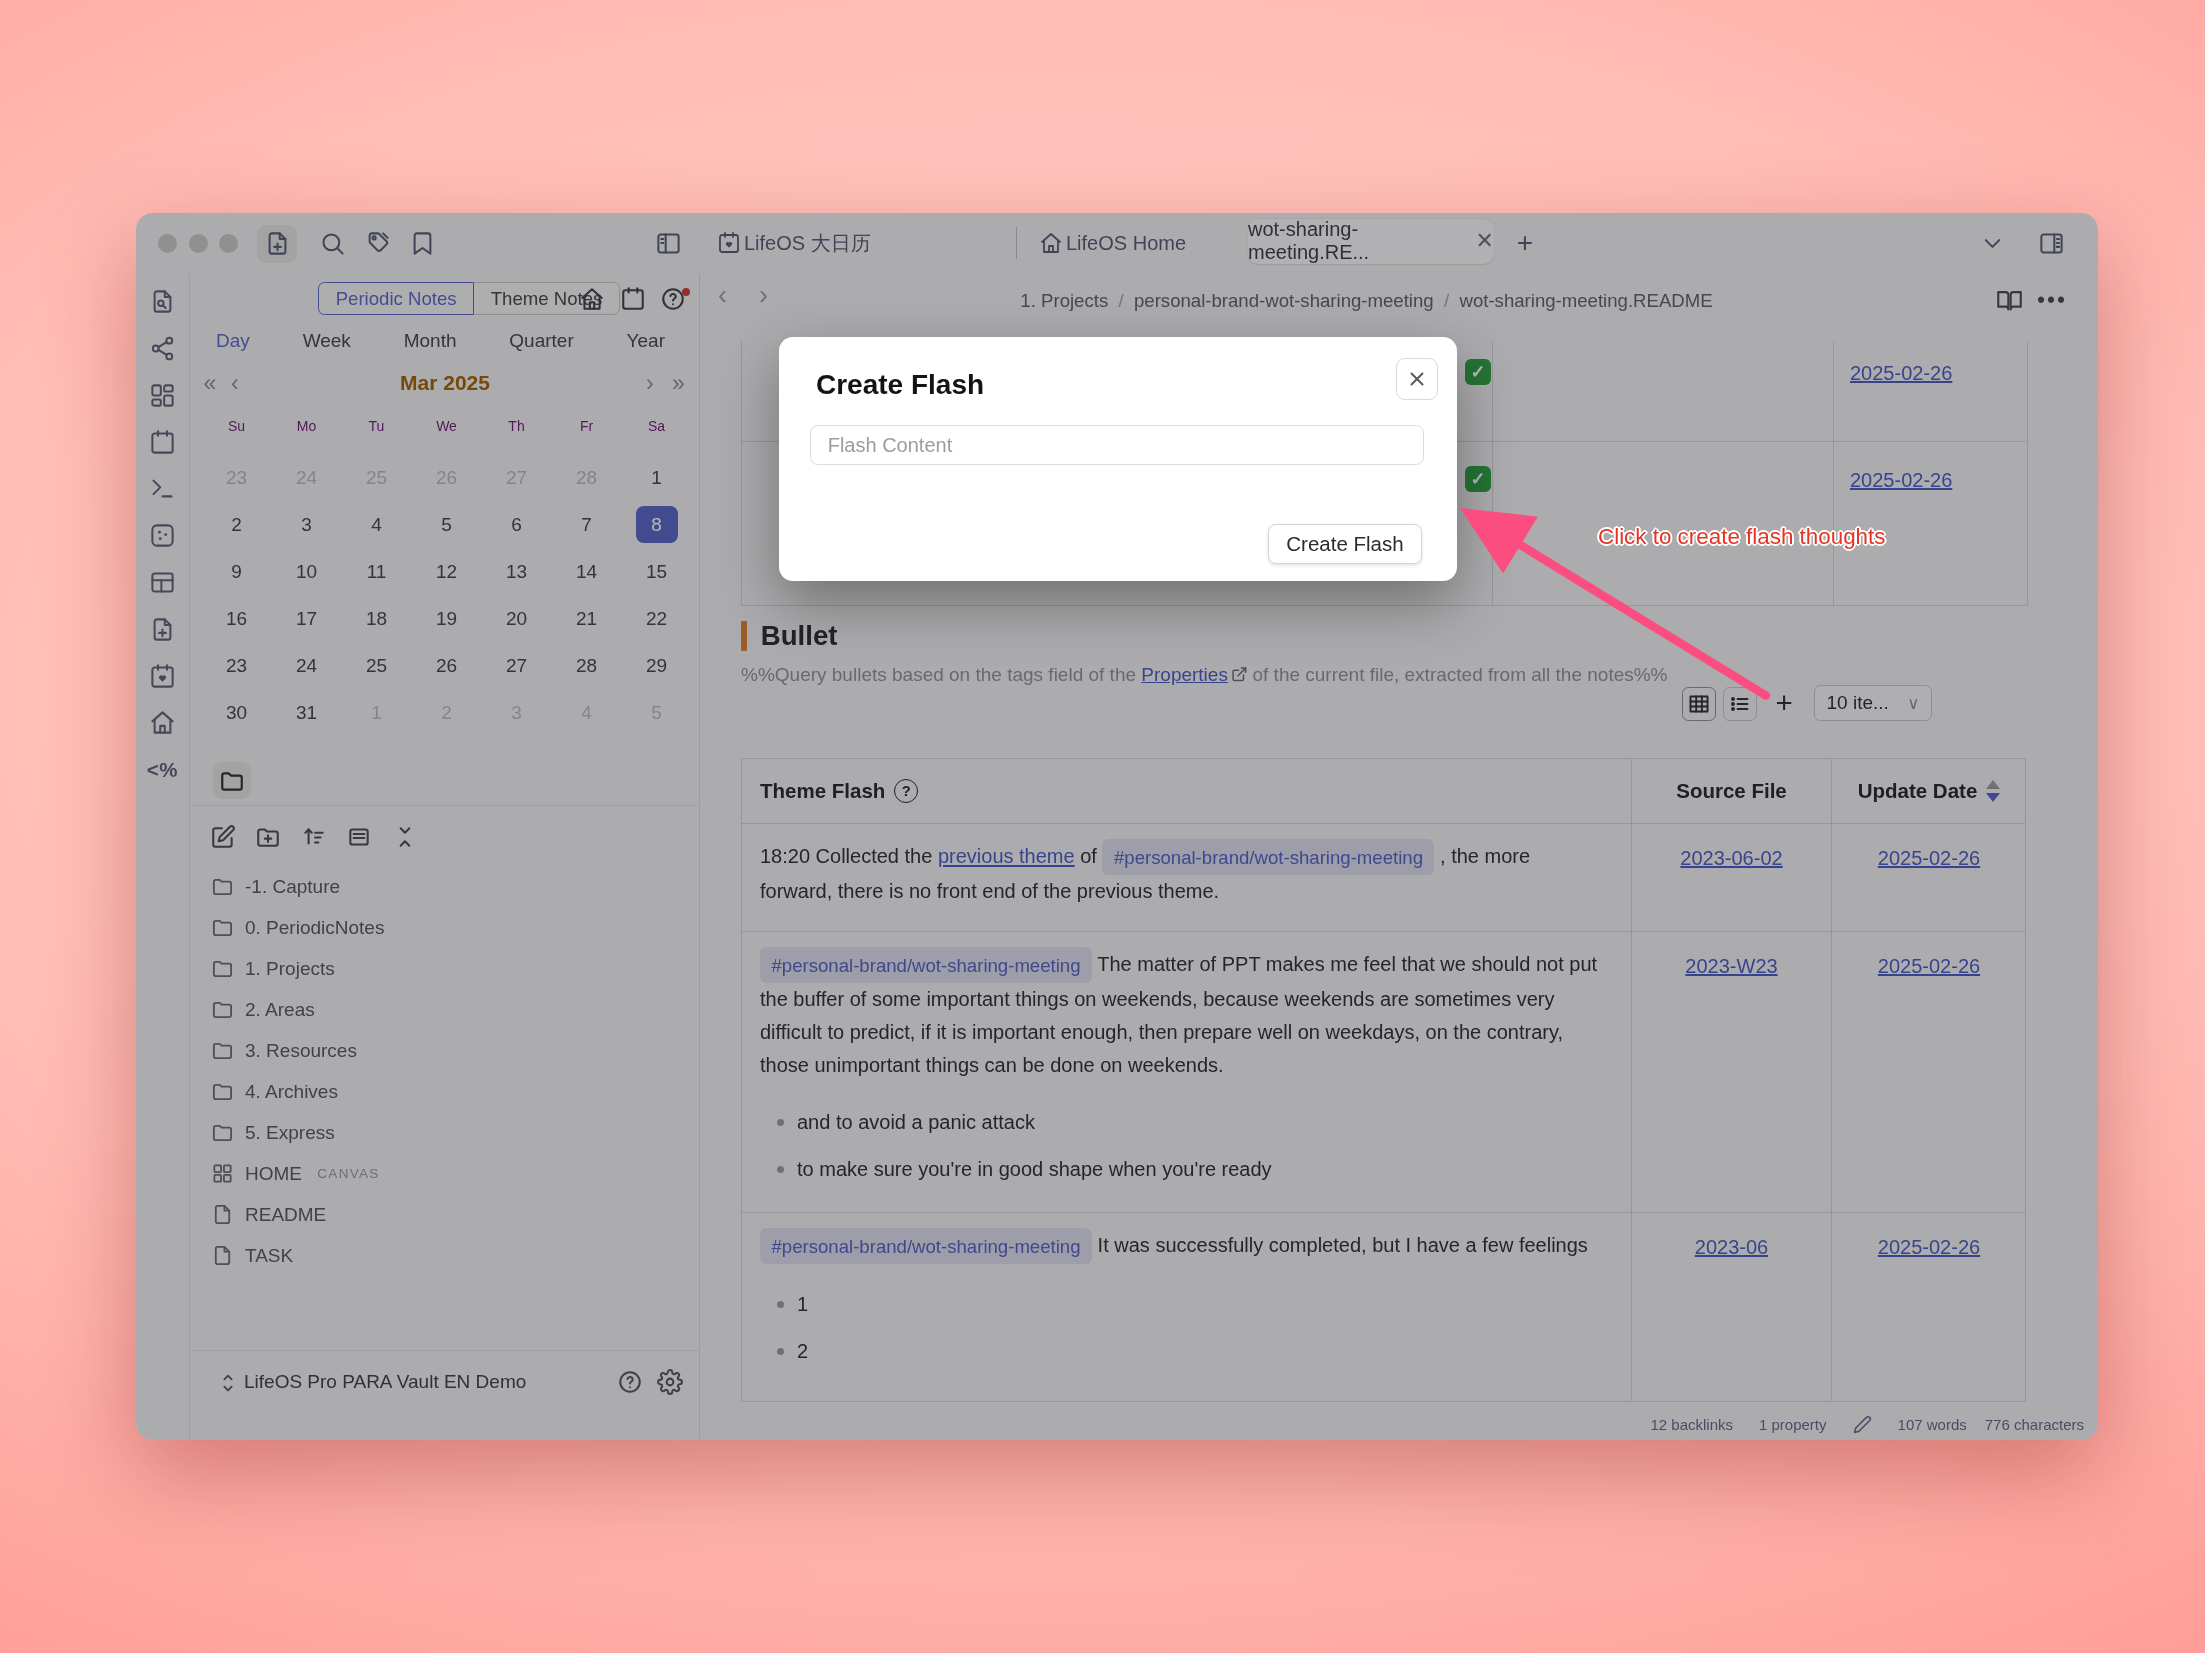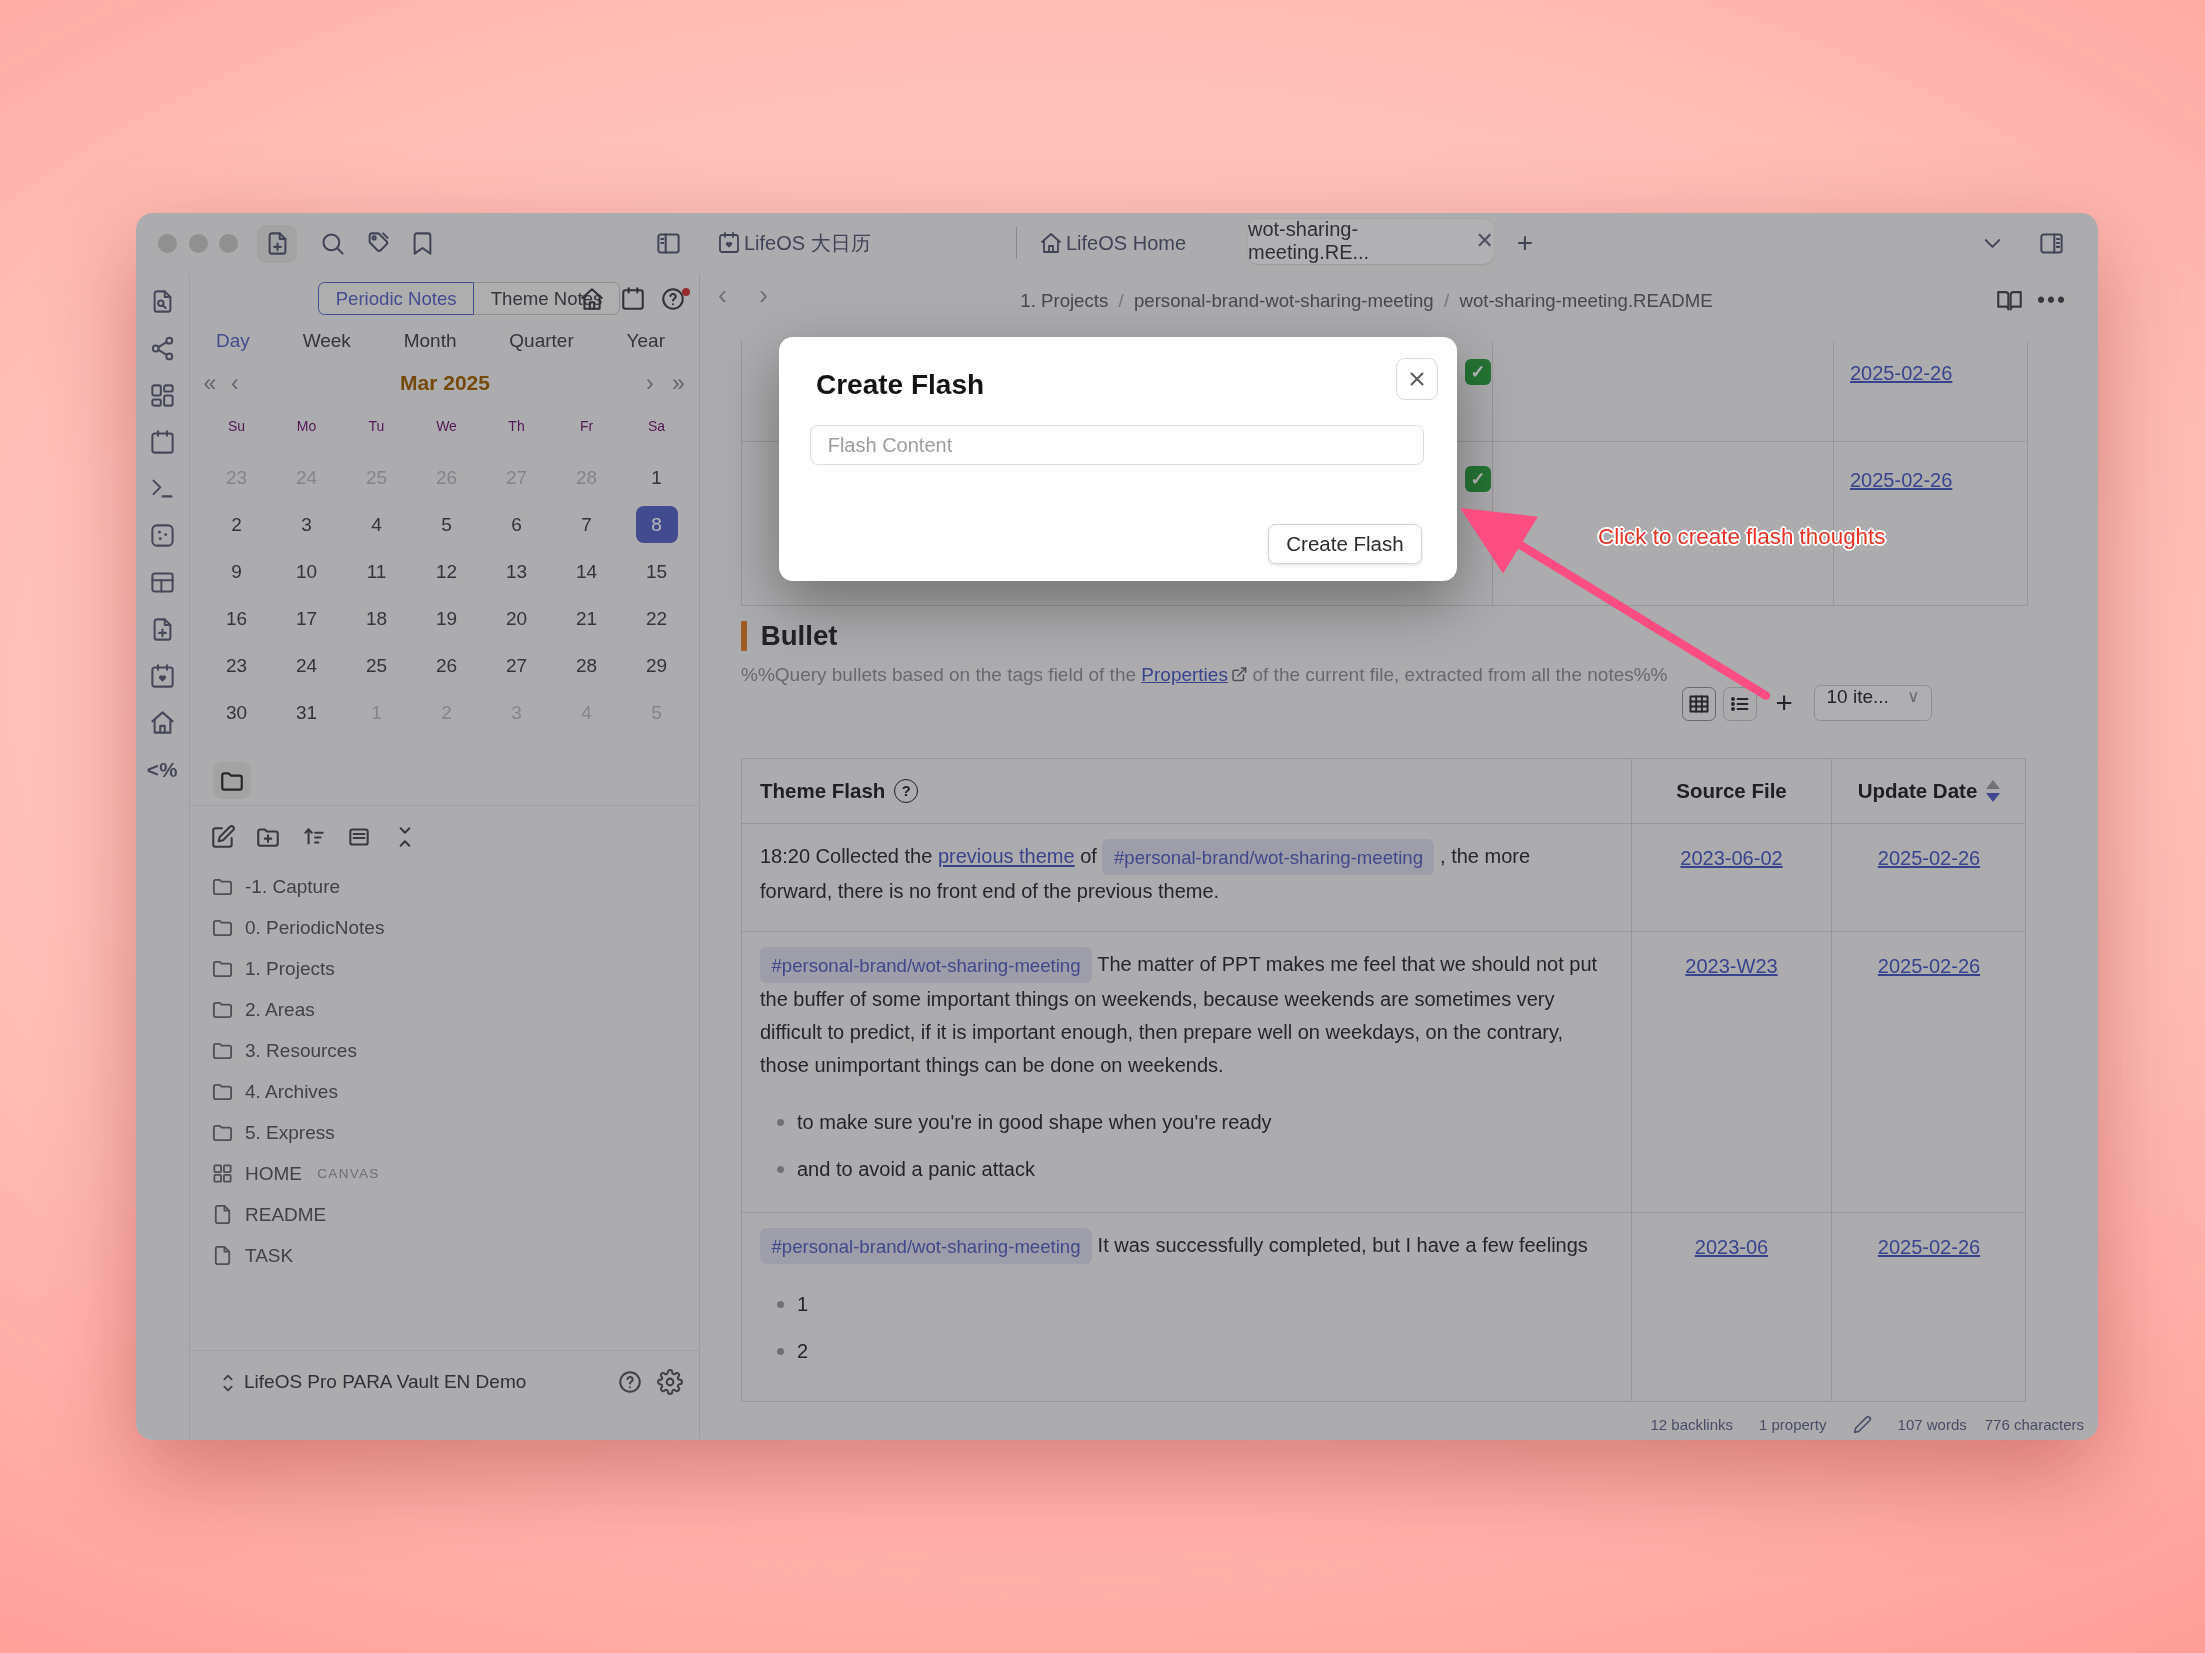--- a/index.html
+++ b/index.html
@@ -102,21 +102,21 @@
   .ext-ico svg{width:16.7px;height:16.7px;fill:none;stroke:currentColor;stroke-width:2.2;stroke-linecap:round;stroke-linejoin:round;}
   .searchbox{position:absolute;left:42px;top:414px;width:905px;height:34px;background:#f7f7f8;border:1.3px solid #cfcfd2;border-radius:6.4px;
     display:flex;align-items:center;padding-left:15.4px;box-sizing:border-box;font-size:19px;color:#9b9ba0;}
   .viewbtn{position:absolute;top:413px;width:32px;height:32px;border-radius:6.4px;display:flex;align-items:center;justify-content:center;color:#2f2f35;}
   .viewbtn svg{width:24px;height:24px;fill:none;stroke:currentColor;stroke-width:1.9;stroke-linecap:round;stroke-linejoin:round;}
   .vb-grid{left:983px;border:1.3px solid #8f8f95;}
   .vb-list{left:1024px;border:1.3px solid #c4c4c8;}
   .addbtn{position:absolute;left:1069px;top:413px;width:32px;height:32px;display:flex;align-items:center;justify-content:center;
     font-size:29.5px;font-weight:300;color:#2f2f35;}
   .pagesel{position:absolute;left:1115px;top:411px;width:118px;height:36px;border:1.3px solid #c4c4c8;border-radius:6.4px;box-sizing:border-box;
-    display:flex;justify-content:space-between;padding:0 11.5px;font-size:19px;color:#2f2f33;background:#f4f4f5;}
+    display:flex;align-items:center;justify-content:space-between;padding:0 11.5px;font-size:19px;color:#2f2f33;background:#f4f4f5;}
   .pagesel .chev{color:#8f8f95;font-size:16.7px;}
   
   .btable{position:absolute;left:42px;top:484px;width:1285px;border:1.3px solid #d0d0d3;border-bottom:none;box-sizing:border-box;}
   .bvline{position:absolute;top:0;bottom:0;width:1.3px;background:#d0d0d3;z-index:1;}
   .bv1{left:889px;} .bv2{left:1089px;}
   .bheader{position:relative;height:64px;border-bottom:1.3px solid #d0d0d3;}
   .bh-flash{position:absolute;left:18px;top:0;height:64px;display:flex;align-items:center;gap:9px;font-size:20.5px;font-weight:700;color:#26262c;}
   .bh-help{width:22px;height:22px;border:1.5px solid #26262c;border-radius:50%;display:flex;align-items:center;justify-content:center;
     font-size:14.7px;font-weight:700;}
   .bh-source{position:absolute;left:889px;width:201px;top:0;height:64px;display:flex;align-items:center;justify-content:center;
@@ -757,22 +757,22 @@
         <div id="brows">
             <div class="brow">
               <div class="bcontent"><span>18:20 Collected the </span><a href="#">previous theme</a><span> of </span><span class="tagpill">#personal-brand/wot-sharing-meeting</span><span> , the more forward, there is no front end of the previous theme.</span></div>
               <div class="bvline bv1"></div>
               <div class="bvline bv2"></div>
               <a class="bsource" href="#">2023-06-02</a>
               <a class="bupdate" href="#">2025-02-26</a>
             </div>
             <div class="brow">
               <div class="bcontent"><span class="tagpill">#personal-brand/wot-sharing-meeting</span><span>  The matter of PPT makes me feel that we should not put the buffer of some important things on weekends, because weekends are sometimes very difficult to predict, if it is important enough, then prepare well on weekdays, on the contrary, those unimportant things can be done on weekends.</span><ul class="bul">
+                  <li>and to avoid a panic attack</li>
                   <li>to make sure you're in good shape when you're ready</li>
-                  <li>and to avoid a panic attack</li>
                 </ul></div>
               <div class="bvline bv1"></div>
               <div class="bvline bv2"></div>
               <a class="bsource" href="#">2023-W23</a>
               <a class="bupdate" href="#">2025-02-26</a>
             </div>
             <div class="brow">
               <div class="bcontent"><span class="tagpill">#personal-brand/wot-sharing-meeting</span><span>  It was successfully completed, but I have a few feelings</span><ul class="bul">
                   <li>1</li>
                   <li>2</li>

